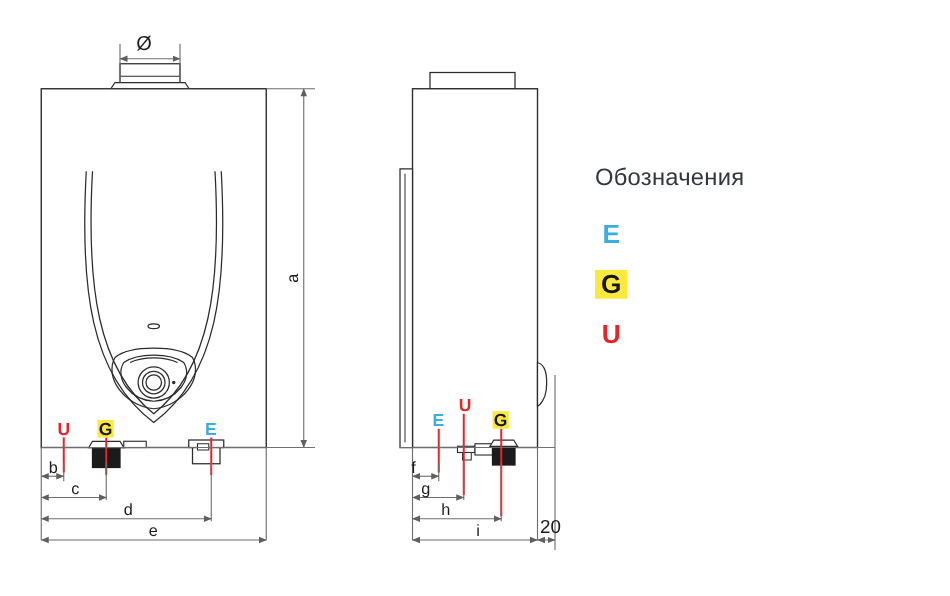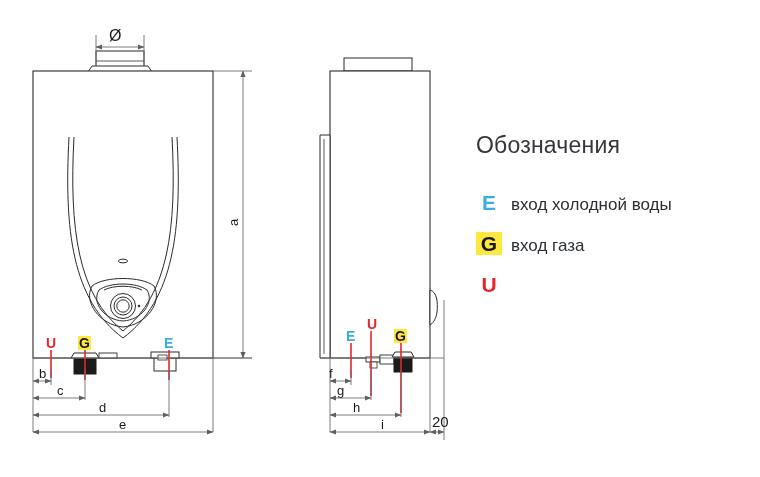--- a/index.html
+++ b/index.html
@@ -4,22 +4,22 @@
 <style>
   html,body{margin:0;padding:0;background:#ffffff;}
   body{
     width:760px;height:477px;position:relative;overflow:hidden;
     font-family:"Liberation Sans","DejaVu Sans",sans-serif;
     color:#1b1b1b;
   }
   #canvas{position:absolute;left:0;top:0;width:760px;height:477px;}
   .legend{position:absolute;left:476px;top:132px;width:270px;}
   .legend-title{
-    font-size:23px;color:#33373b;letter-spacing:.2px;
-    margin:0 0 32px 0;font-weight:400;white-space:nowrap;
+    font-size:19px;color:#33373b;letter-spacing:.2px;
+    margin:0 0 22px 0;font-weight:400;white-space:nowrap;
   }
   .legend-row{display:flex;align-items:baseline;margin-bottom:17px;}
   .legend-key{
     font-size:21px;font-weight:700;line-height:1;
     min-width:22px;text-align:center;margin-right:9px;
     padding:1px 2px;
   }
   .k-e{color:#3aaee0;}
   .k-g{color:#161616;background:#ffe83d;}
   .k-u{color:#e8242a;}
@@ -181,24 +181,22 @@
 <div class="dim-label" style="left:337px;top:384px;">g</div>
 <div class="dim-label" style="left:353px;top:401px;">h</div>
 <div class="dim-label" style="left:381px;top:418px;">i</div>
 <div class="dim-label" style="left:432px;top:414px;font-size:15px;">20</div>
 
 <div class="legend">
   <div class="legend-title">Обозначения</div>
 
   <div class="legend-row">
     <span class="legend-key k-e">E</span>
-    <span class="legend-text">вход холодной воды</span>
   </div>
 
   <div class="legend-row">
     <span class="legend-key k-g">G</span>
-    <span class="legend-text">вход газа</span>
   </div>
 
   <div class="legend-row">
     <span class="legend-key k-u">U</span>
   </div>
 </div>
 
 </body></html>

